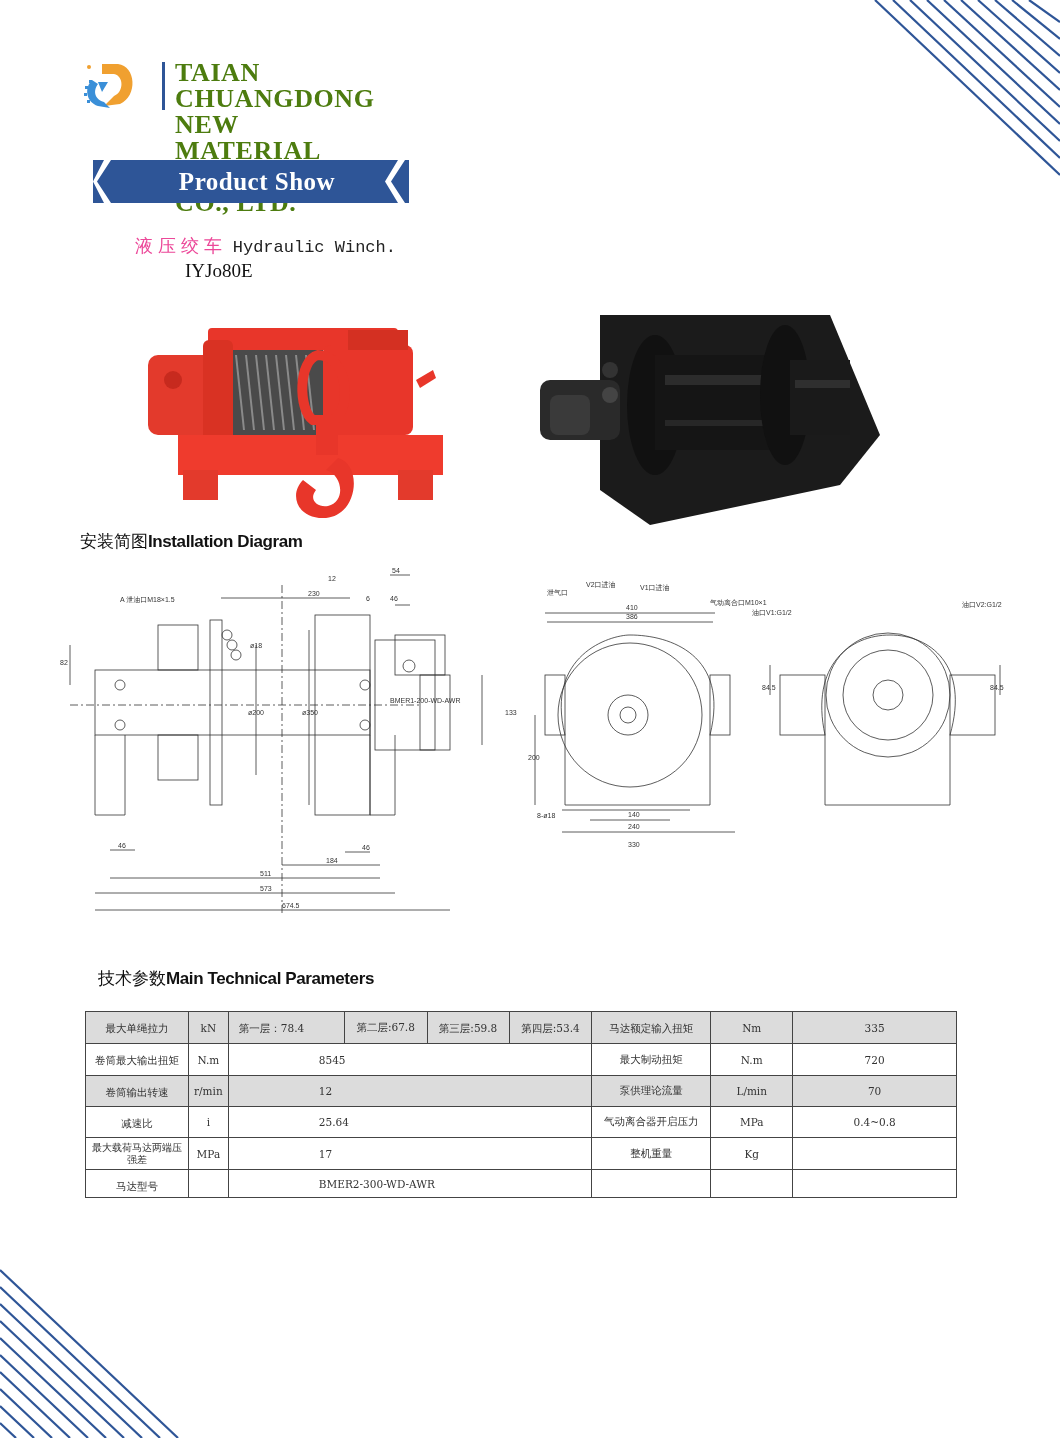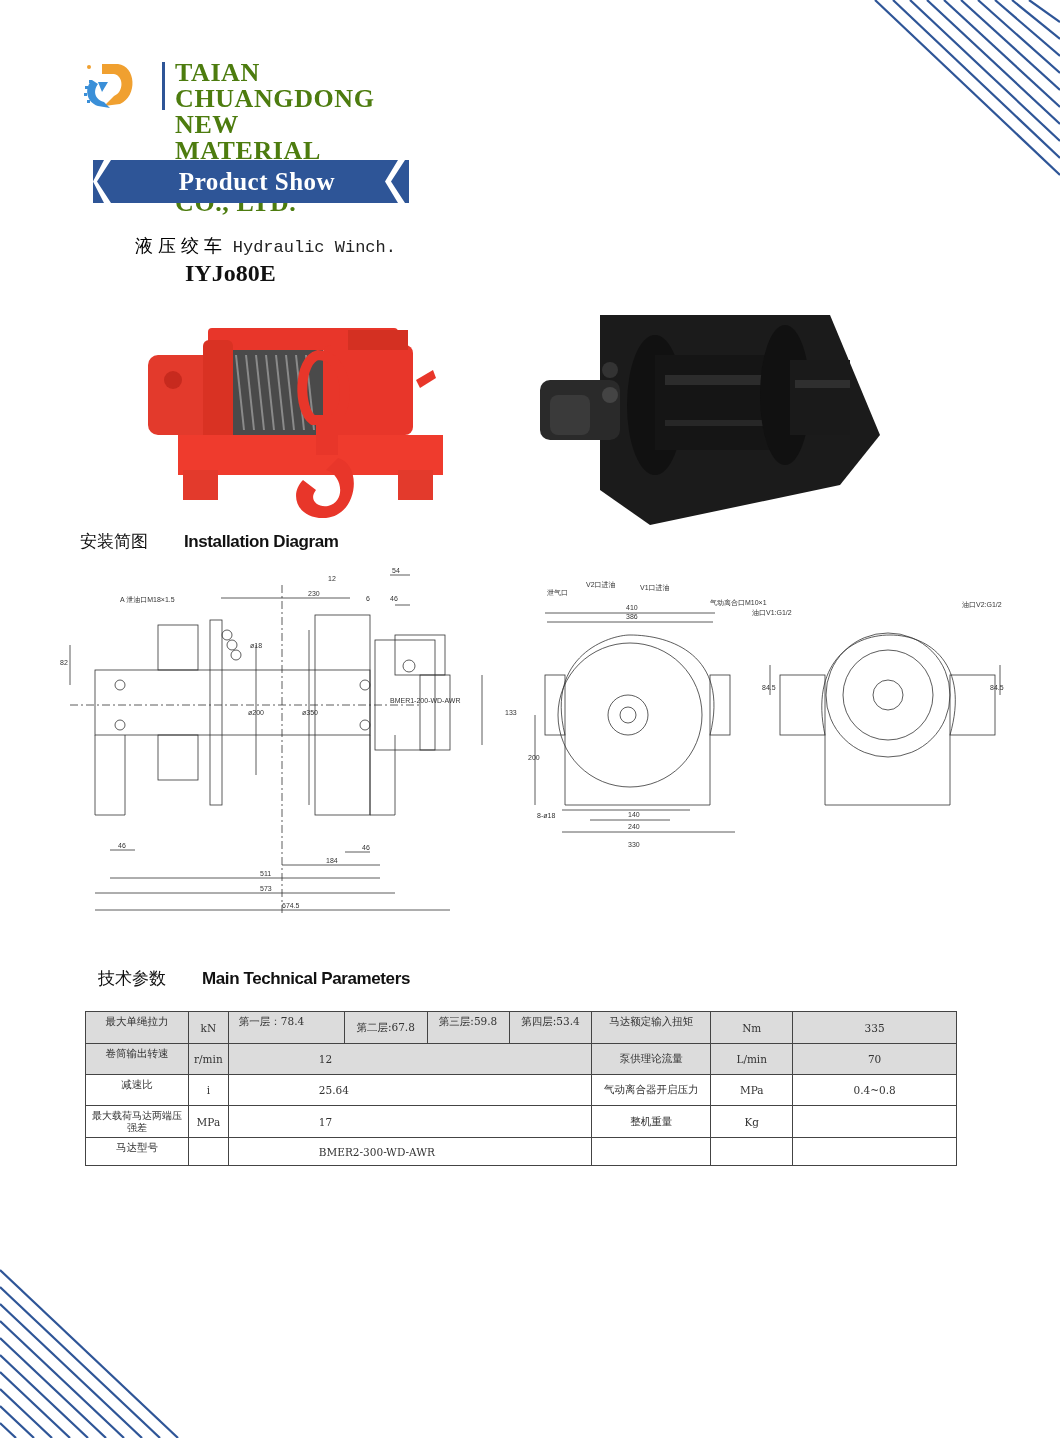--- a/index.html
+++ b/index.html
@@ -8,37 +8,37 @@
   
   .logo{left:80px;top:58px;width:60px;height:56px;}
   .vbar{left:162px;top:62px;width:3px;height:48px;background:#2e5597;}
   .company{left:175px;top:60px;font-family:"Liberation Serif",serif;font-weight:bold;font-size:26px;line-height:26px;color:#4d7c0f;letter-spacing:0.6px;}
   .stripes-tr{right:0;top:0;width:210px;height:180px;}
   .stripes-bl{left:0;top:1258px;width:190px;height:180px;}
   
   .banner{left:93px;top:160px;width:316px;height:43px;}
   .banner-text{left:93px;top:160px;width:328px;height:43px;display:flex;align-items:center;justify-content:center;font-family:"Liberation Serif",serif;font-weight:bold;font-size:25px;color:#fff;letter-spacing:0.5px;}
   .title-line{left:135px;top:234px;font-size:18px;}
-  .title-cn{color:#000000;font-family:"DejaVu Sans",sans-serif;letter-spacing:5px;margin-top:14px;}
+  .title-cn{color:#ec4899;font-family:"DejaVu Sans",sans-serif;letter-spacing:5px;margin-top:14px;}
   .title-en{font-family:"Liberation Mono",monospace;color:#222;font-size:17px;text-align:center;}
-  .model{left:185px;top:260px;font-family:"Liberation Serif",serif;font-weight:bold;font-size:24px;color:#111;}
+  .model{left:185px;top:260px;font-family:"Liberation Serif",serif;font-weight:normal;font-size:19px;color:#111;}
   
   .photo-red{left:148px;top:300px;width:300px;height:225px;}
   .photo-black{left:540px;top:300px;width:345px;height:225px;}
   
   .sec-head{font-size:17px;color:#111;}
   .sec-head .cn{font-family:"DejaVu Serif",serif;font-weight:normal;}
-  .sec-head .en{font-family:"Liberation Sans",sans-serif;font-weight:bold;letter-spacing:-0.4px;padding-left:36px;}
+  .sec-head .en{font-family:"Liberation Sans",sans-serif;font-weight:bold;letter-spacing:-0.4px;}
   .diagram{left:50px;top:565px;width:1000px;height:360px;}
   .dtext{font-family:"Liberation Sans",sans-serif;font-size:7px;fill:#333;}
   
   .tbl{left:85px;top:1011px;width:872px;border-collapse:collapse;font-size:10.5px;font-family:"DejaVu Serif",serif;color:#333;}
   .tbl td{border:1.3px solid #444;text-align:center;vertical-align:middle;padding:0 2px;}
   .tbl tr.shade td{background:#dcdcdc;}
-  .tbl td.top{vertical-align:top;padding-top:3px;}
+  .tbl td.top{vertical-align:top;padding-top:10px;}
   .tbl td.left{text-align:left;padding-left:10px;}
   .tbl td.left2{text-align:left;padding-left:90px;}
   .tbl td.left3{text-align:left;padding-left:100px;}
   .tbl td.bot{vertical-align:bottom;padding-bottom:3px;}
 </style>
 </head>
 <body>
 
 <svg class="abs stripes-tr" viewBox="0 0 210 180">
   <g stroke="#2e5597" stroke-width="2.2">
@@ -269,20 +269,28 @@
     <td class="top">最大单绳拉力</td>
     <td>kN</td>
     <td class="top left">第一层：78.4</td>
     <td>第二层:67.8</td>
     <td class="top">第三层:59.8</td>
     <td class="top">第四层:53.4</td>
     <td class="top">马达额定输入扭矩</td>
     <td>Nm</td>
     <td>335</td>
   </tr>
+  <tr style="height:32px">
+    <td class="top">卷筒最大输出扭矩</td>
+    <td>N.m</td>
+    <td colspan="4" class="left2">8545</td>
+    <td>最大制动扭矩</td>
+    <td>N.m</td>
+    <td>720</td>
+  </tr>
   <tr class="shade" style="height:31px">
     <td class="top">卷筒输出转速</td>
     <td>r/min</td>
     <td colspan="4" class="left3" style="padding-left:90px">12</td>
     <td>泵供理论流量</td>
     <td>L/min</td>
     <td>70</td>
   </tr>
   <tr style="height:31px">
     <td class="top">减速比</td>

